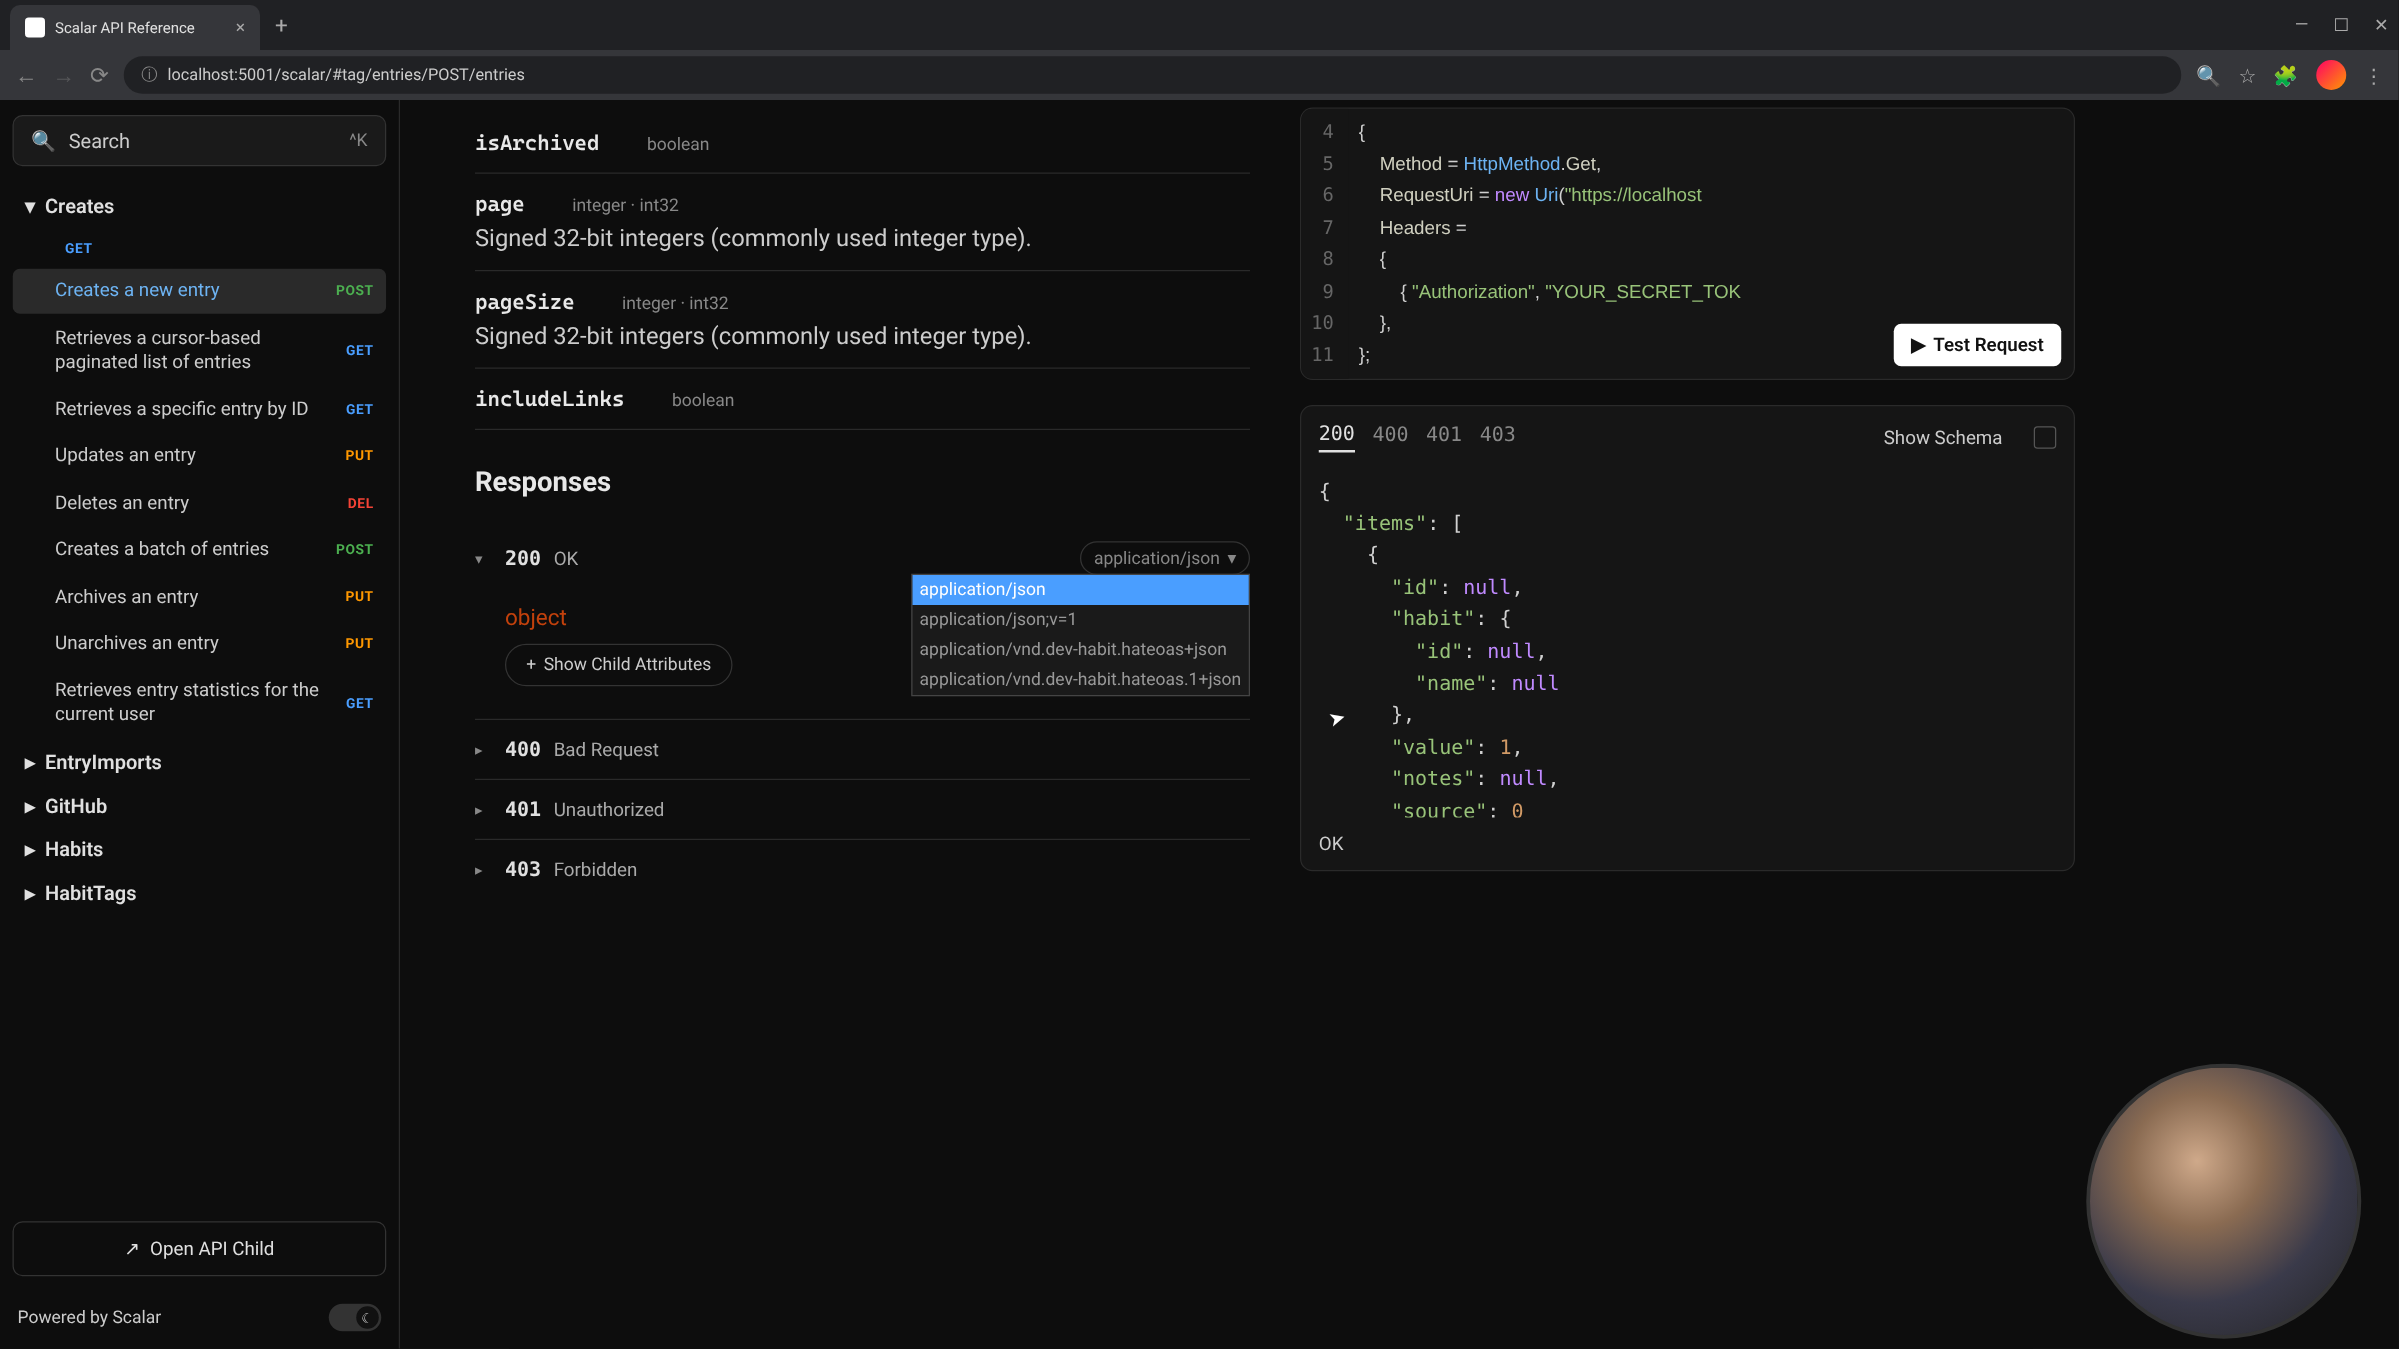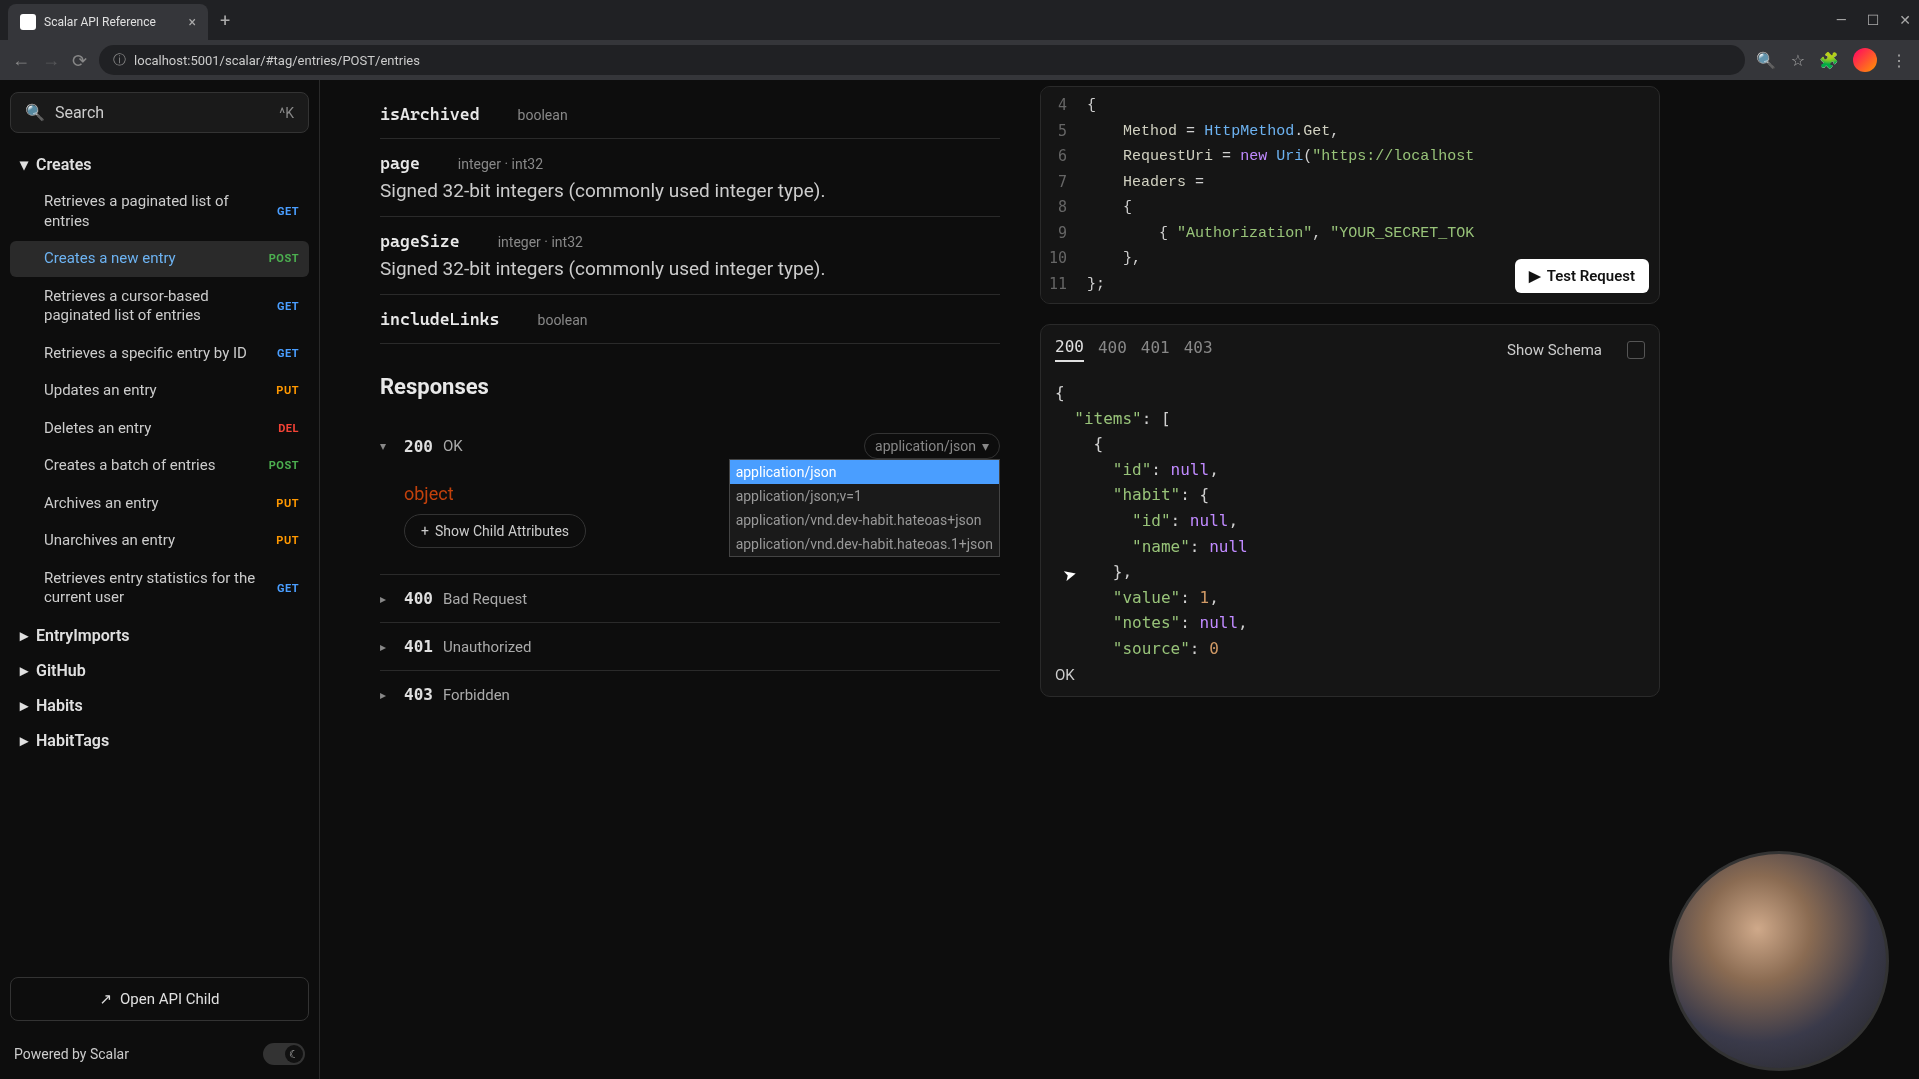--- a/index.html
+++ b/index.html
@@ -74,21 +74,21 @@
 
 .dropdown { position: absolute; right: 0; top: 40px; background: #1a1a1a; border: 1px solid #444; min-width: 270px; z-index: 100; font-size: 14px; }
 .dropdown-item { padding: 4px 6px; color: #999; cursor: pointer; white-space: nowrap; }
 .dropdown-item.selected { background: #4a9eff; color: #fff; }
 
 
 .right { width: 620px; display: flex; flex-direction: column; gap: 20px; padding-top: 6px; }
 .code-card { background: #151515; border: 1px solid #2a2a2a; border-radius: 10px; overflow: hidden; position: relative; }
 .code-lines { display: flex; }
 .gutter { background: #151515; color: #666; font-family: ui-monospace, monospace; font-size: 15px; padding: 6px 12px 6px 8px; text-align: right; line-height: 1.7; }
-.code { font-family: Liberation Mono, monospace; font-size: 15px; padding: 6px 8px; line-height: 1.7; white-space: pre; overflow: hidden; }
+.code { font-family: Liberation Sans, sans-serif; font-size: 15px; padding: 6px 8px; line-height: 1.7; white-space: pre; overflow: hidden; }
 .tok-punc { color: #d0d0d0; }
 .tok-prop { color: #d0d0c0; }
 .tok-kw { color: #c08aff; }
 .tok-type { color: #6db3f2; }
 .tok-str { color: #98c379; }
 .test-btn { position: absolute; right: 10px; bottom: 10px; background: #fff; color: #111; border-radius: 6px; padding: 8px 14px; font-size: 15px; font-weight: 600; display: flex; align-items: center; gap: 6px; }
 
 .resp-tabs { display: flex; align-items: center; gap: 14px; padding: 12px 14px; }
 .resp-tab { font-family: ui-monospace, monospace; font-size: 16px; color: #888; cursor: pointer; padding-bottom: 4px; }
 .resp-tab.active { color: #e0e0e0; border-bottom: 2px solid #e0e0e0; }
@@ -149,21 +149,20 @@
       <span class="label">Search</span>
       <span class="kbd">^K</span>
     </div>
     <div class="tree">
       <div class="tree-section">
         <span>▾</span>
         <span>Creates</span>
       </div>
       <div id="entries-list">
           <div class="tree-item">
-            <span class="label">Retrieves a paginated list of entries</span>
             <span class="method GET">GET</span>
           </div>
           <div class="tree-item active">
             <span class="label">Creates a new entry</span>
             <span class="method POST">POST</span>
           </div>
           <div class="tree-item">
             <span class="label">Retrieves a cursor-based paginated list of entries</span>
             <span class="method GET">GET</span>
           </div>

